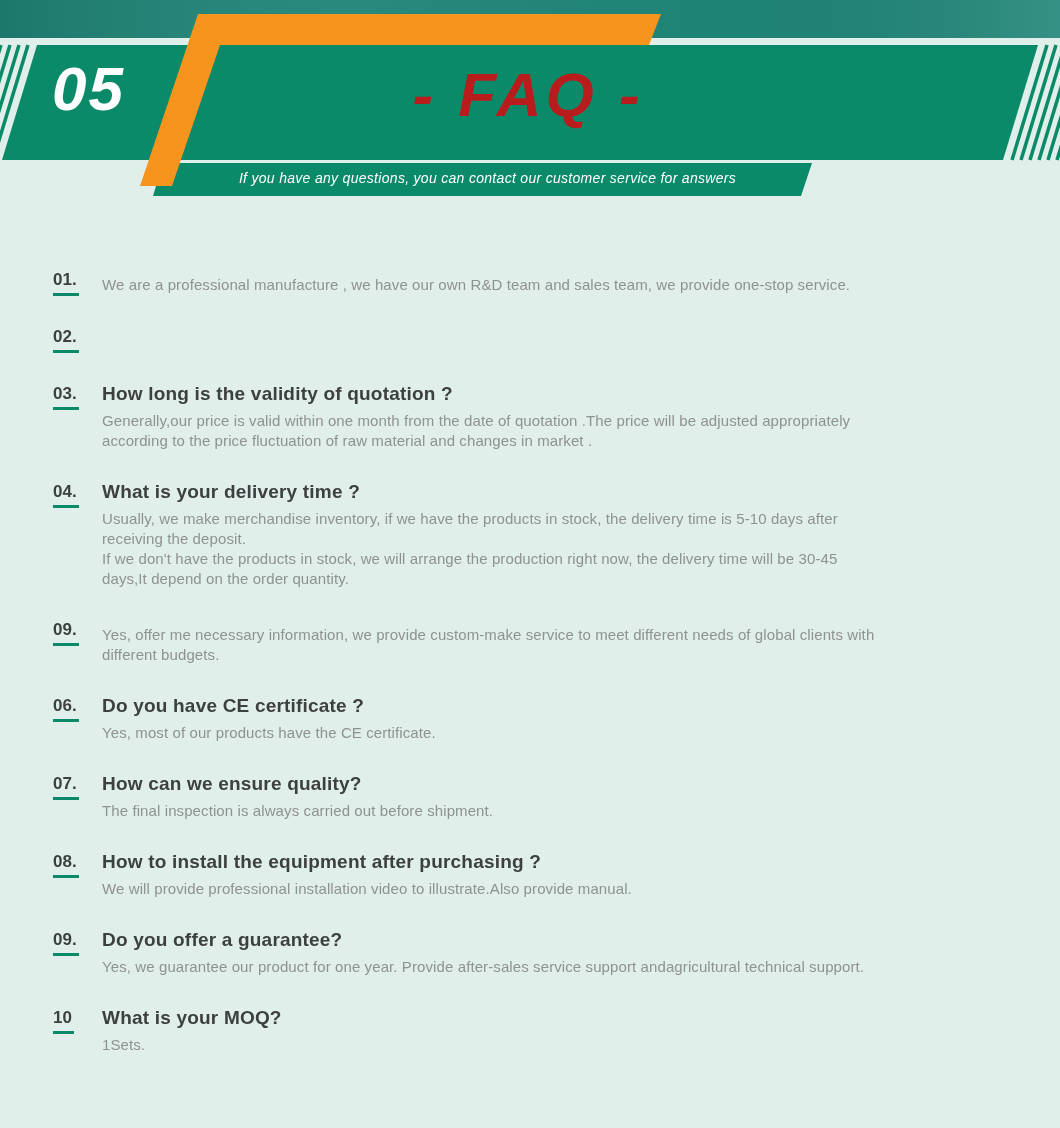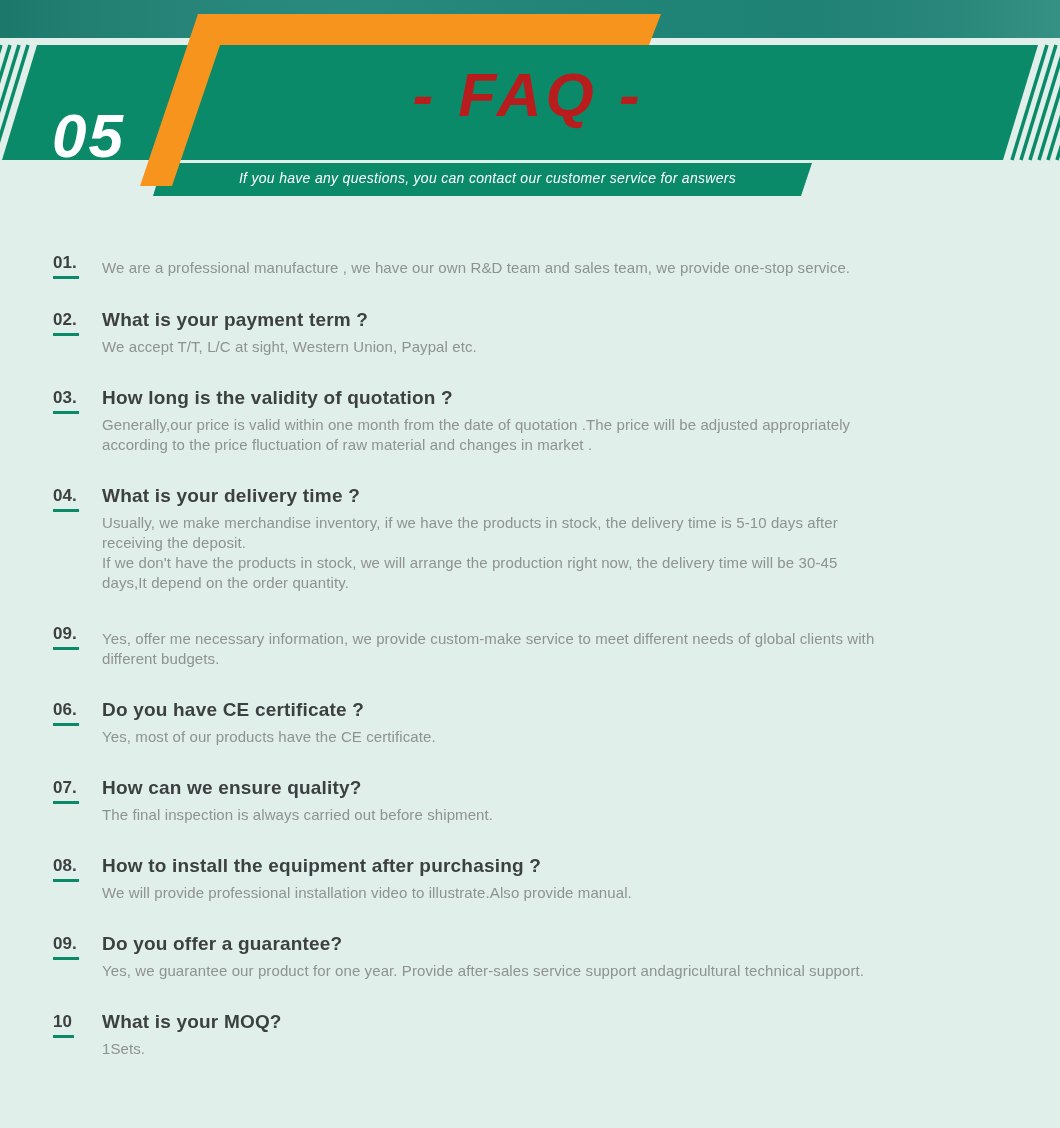--- a/index.html
+++ b/index.html
@@ -22,35 +22,35 @@
   .header{position:relative;width:1060px;height:200px;}
   .header svg{position:absolute;left:0;top:0;display:block;}
   .fill-green{fill:var(--banner_green);}
   .fill-orange{fill:var(--accent_orange);}
   .stroke-green{stroke:var(--banner_green);stroke-width:3.5;}
   .fill-teal{fill:var(--top_band_teal);}
 
   .sec-num{
     position:absolute;left:52px;top:58px;width:150px;
     color:#fff;font-size:62px;font-weight:800;font-style:italic;
-    letter-spacing:2px;line-height:1;margin-top:47px;
+    letter-spacing:2px;line-height:1;
   }
   .banner-title{
     position:absolute;left:318px;top:64px;width:420px;text-align:center;
     color:#b91c1c;font-size:62px;font-weight:800;font-style:italic;
     letter-spacing:4px;line-height:1;white-space:nowrap;
   }
   .subtitle{
     position:absolute;left:163px;top:168px;width:649px;text-align:center;
     color:#fff;font-size:14px;font-style:italic;letter-spacing:.3px;
     line-height:1.5;white-space:nowrap;
   }
 
   .faq-list{padding:52px 40px 0 53px;}
-  .faq-item{display:flex;margin-bottom:30px;}
+  .faq-item{display:flex;margin-bottom:30px;margin-top:17px;}
   .faq-num-col{flex:0 0 49px;}
   .faq-num{
     display:inline-block;
     font-weight:700;font-size:17px;color:var(--question_text);
     border-bottom:3px solid var(--banner_green);
     padding:0 2px 2px 0;line-height:22px;
   }
   .faq-q{
     margin:0;font-size:19px;font-weight:700;color:var(--question_text);
     line-height:22px;letter-spacing:.2px;
@@ -113,24 +113,20 @@
     </div>
     <div class="faq-body">
       <p class="faq-a">We are a professional manufacture , we have our own R&amp;D team and sales team, we provide one-stop service.</p>
     </div>
   </div>
 
   <div class="faq-item">
     <div class="faq-num-col">
       <span class="faq-num">02.</span>
     </div>
-    <div class="faq-body">
-      <h3 class="faq-q">What is your payment term ?</h3>
-      <p class="faq-a">We accept T/T, L/C at sight, Western Union, Paypal etc.</p>
-    </div>
   </div>
 
   <div class="faq-item">
     <div class="faq-num-col">
       <span class="faq-num">03.</span>
     </div>
     <div class="faq-body">
       <h3 class="faq-q">How long is the validity of quotation ?</h3>
       <p class="faq-a">Generally,our price is valid within one month from the date of quotation .The price will be adjusted appropriately
 according to the price fluctuation of raw material and changes in market .</p>

